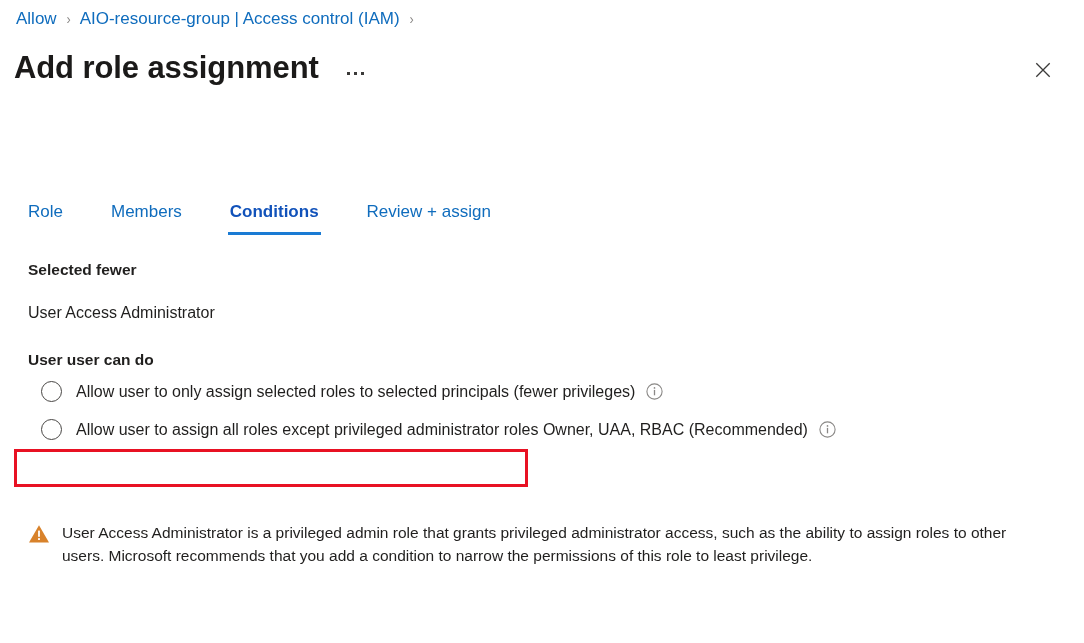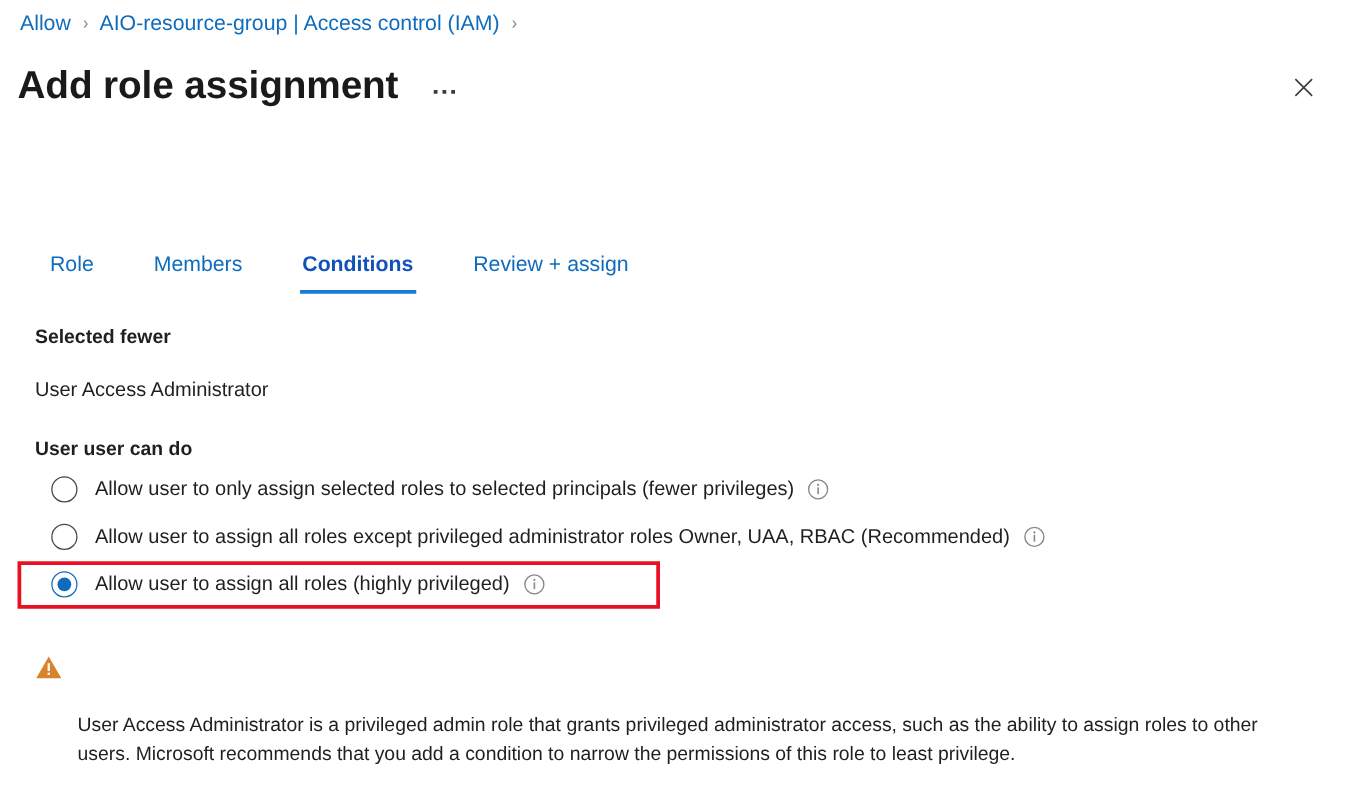--- a/index.html
+++ b/index.html
@@ -83,21 +83,21 @@
     display: flex;
     align-items: center;
     justify-content: center;
     cursor: pointer;
   }
   .close-btn svg { display: block; }
 
   
   .tabs {
     position: absolute;
-    left: 38px;
+    left: 26px;
     top: 172px;
     display: flex;
     align-items: flex-end;
     justify-content: space-between;
   }
   .tab {
     position: relative;
     font-size: 17px;
     line-height: 22px;
     color: #0f6cbd;
@@ -218,21 +218,20 @@
   }
   .warn-icon {
     flex: 0 0 auto;
     margin-top: 3px;
   }
   .warn-text {
     margin-left: 12px;
     font-size: 15.5px;
     line-height: 23px;
     color: #201f1e;
-    margin-top: 48px;
   }
 </style>
 </head>
 <body>
 
 <div class="breadcrumb">
   <span class="crumb-link">Allow</span>
   <span class="crumb-sep">›</span>
   <span class="crumb-link">AIO-resource-group | Access control (IAM)</span>
   <span class="crumb-sep">›</span>
@@ -280,29 +279,20 @@
   <div class="radio-row">
     <span class="radio-mark"></span>
     <span class="radio-label">Allow user to assign all roles except privileged administrator roles Owner, UAA, RBAC (Recommended)</span>
     <svg class="info-icon" width="17" height="17" viewBox="0 0 17 17">
       <circle cx="8.5" cy="8.5" r="7.6" fill="none" stroke="#8a8886" stroke-width="1.1"></circle>
       <circle cx="8.5" cy="4.9" r="0.85" fill="#8a8886"></circle>
       <rect x="7.85" y="6.9" width="1.3" height="5.4" fill="#8a8886"></rect>
     </svg>
   </div>
 
-  <div class="radio-row checked">
-    <span class="radio-mark"></span>
-    <span class="radio-label">Allow user to assign all roles (highly privileged)</span>
-    <svg class="info-icon" width="17" height="17" viewBox="0 0 17 17">
-      <circle cx="8.5" cy="8.5" r="7.6" fill="none" stroke="#8a8886" stroke-width="1.1"></circle>
-      <circle cx="8.5" cy="4.9" r="0.85" fill="#8a8886"></circle>
-      <rect x="7.85" y="6.9" width="1.3" height="5.4" fill="#8a8886"></rect>
-    </svg>
-  </div>
 
 </div>
 
 <div class="annotation-box"></div>
 
 <div class="warning">
   <svg class="warn-icon" width="22" height="20" viewBox="0 0 22 20">
     <path d="M11 1.2 L21 18.6 L1 18.6 Z" fill="#d8822b"></path>
     <rect x="10.1" y="6.6" width="1.8" height="6.2" fill="#ffffff"></rect>
     <rect x="10.1" y="14.1" width="1.8" height="1.9" fill="#ffffff"></rect>

